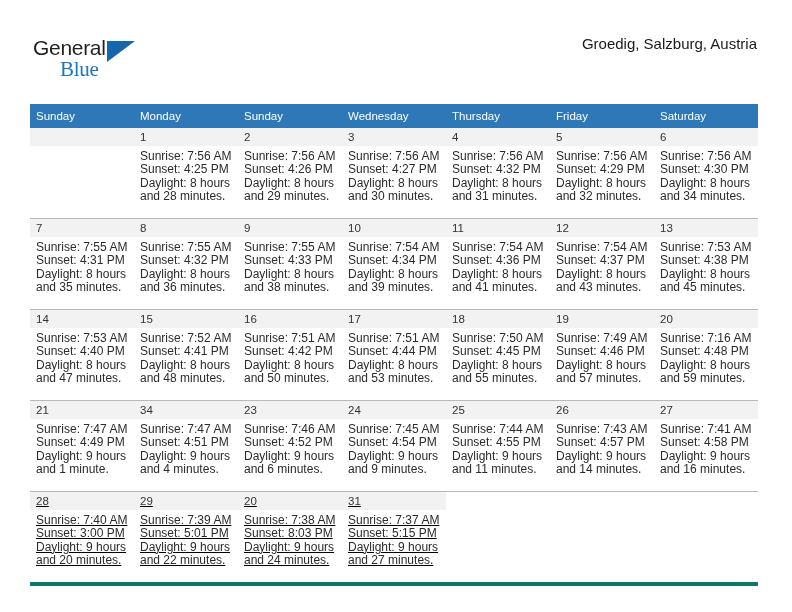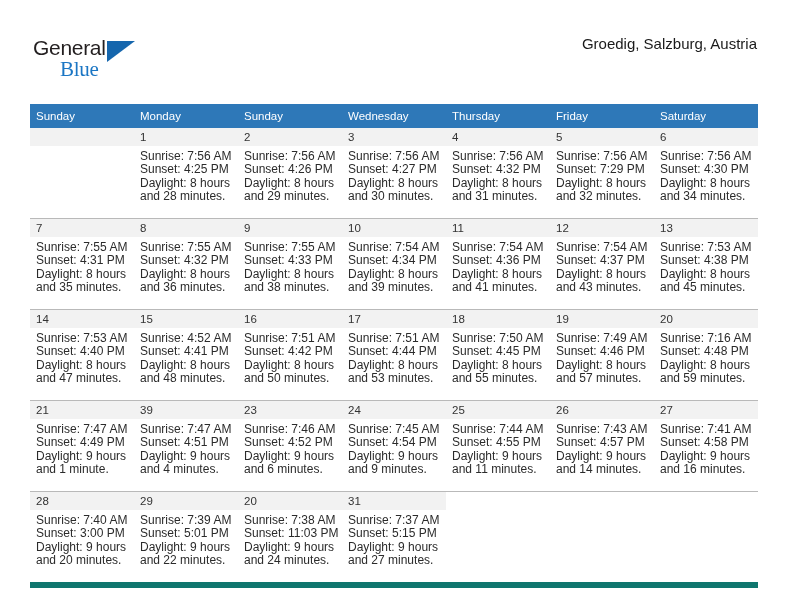--- a/index.html
+++ b/index.html
@@ -114,21 +114,22 @@
     border: none;
     width: 104px;
     height: 90px;
     background: #ffffff;
   }
 
   tr.week-row td {
     border-bottom: 1px solid #b9b9b9;
   }
   tr.week-row:last-child td {
-    border-bottom: 6px solid #0f766e;
+    border-bottom: 4px solid #0f766e;
+    text-decoration: underline;
   }
 
   .daycell {
     position: relative;
     height: 89px;
     box-sizing: border-box;
   }
 
   .daynum-band {
     background: #f2f2f2;
@@ -234,21 +235,21 @@
                 <div>Daylight: 8 hours</div>
                 <div>and 31 minutes.</div>
               </div>
             </div>
           </td>
           <td>
             <div class="daycell">
               <div class="daynum-band">5</div>
               <div class="info">
                 <div>Sunrise: 7:56 AM</div>
-                <div>Sunset: 7:29 PM</div>
+                <div>Sunset: 4:29 PM</div>
                 <div>Daylight: 8 hours</div>
                 <div>and 32 minutes.</div>
               </div>
             </div>
           </td>
           <td>
             <div class="daycell">
               <div class="daynum-band">6</div>
               <div class="info">
                 <div>Sunrise: 7:56 AM</div>
@@ -347,21 +348,21 @@
                 <div>Sunset: 4:40 PM</div>
                 <div>Daylight: 8 hours</div>
                 <div>and 47 minutes.</div>
               </div>
             </div>
           </td>
           <td>
             <div class="daycell">
               <div class="daynum-band">15</div>
               <div class="info">
-                <div>Sunrise: 4:52 AM</div>
+                <div>Sunrise: 7:52 AM</div>
                 <div>Sunset: 4:41 PM</div>
                 <div>Daylight: 8 hours</div>
                 <div>and 48 minutes.</div>
               </div>
             </div>
           </td>
           <td>
             <div class="daycell">
               <div class="daynum-band">16</div>
               <div class="info">
@@ -424,21 +425,21 @@
               <div class="info">
                 <div>Sunrise: 7:47 AM</div>
                 <div>Sunset: 4:49 PM</div>
                 <div>Daylight: 9 hours</div>
                 <div>and 1 minute.</div>
               </div>
             </div>
           </td>
           <td>
             <div class="daycell">
-              <div class="daynum-band">39</div>
+              <div class="daynum-band">34</div>
               <div class="info">
                 <div>Sunrise: 7:47 AM</div>
                 <div>Sunset: 4:51 PM</div>
                 <div>Daylight: 9 hours</div>
                 <div>and 4 minutes.</div>
               </div>
             </div>
           </td>
           <td>
             <div class="daycell">
@@ -517,21 +518,21 @@
                 <div>Daylight: 9 hours</div>
                 <div>and 22 minutes.</div>
               </div>
             </div>
           </td>
           <td>
             <div class="daycell">
               <div class="daynum-band">20</div>
               <div class="info">
                 <div>Sunrise: 7:38 AM</div>
-                <div>Sunset: 11:03 PM</div>
+                <div>Sunset: 8:03 PM</div>
                 <div>Daylight: 9 hours</div>
                 <div>and 24 minutes.</div>
               </div>
             </div>
           </td>
           <td>
             <div class="daycell">
               <div class="daynum-band">31</div>
               <div class="info">
                 <div>Sunrise: 7:37 AM</div>

